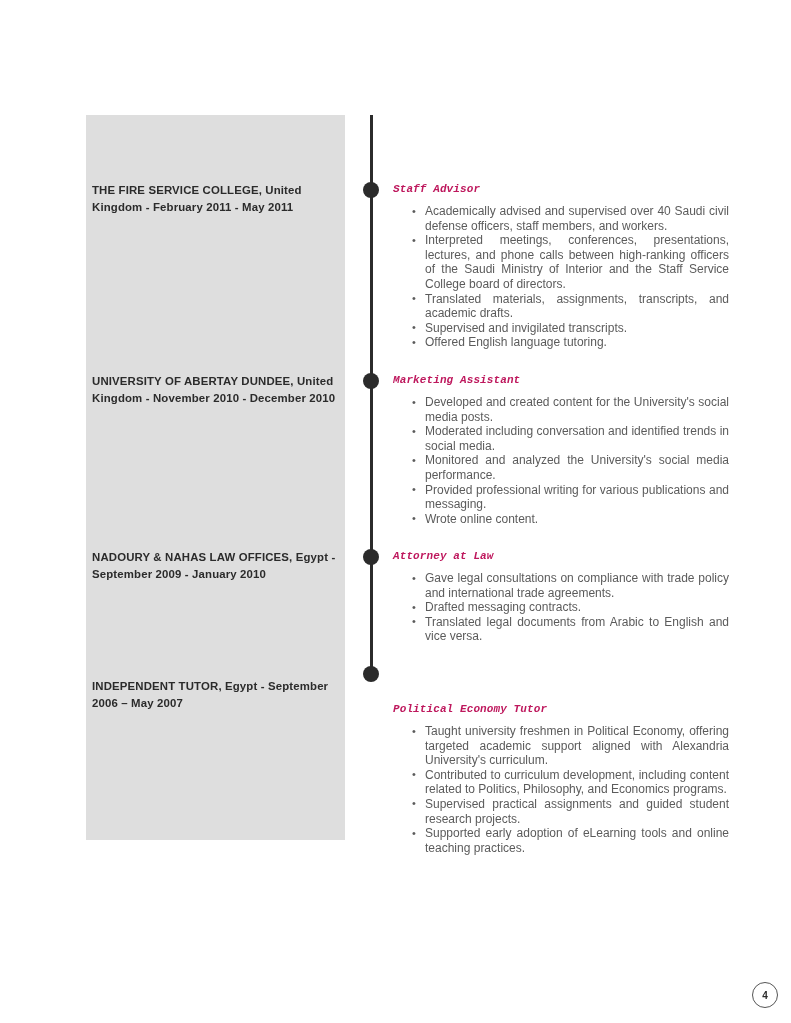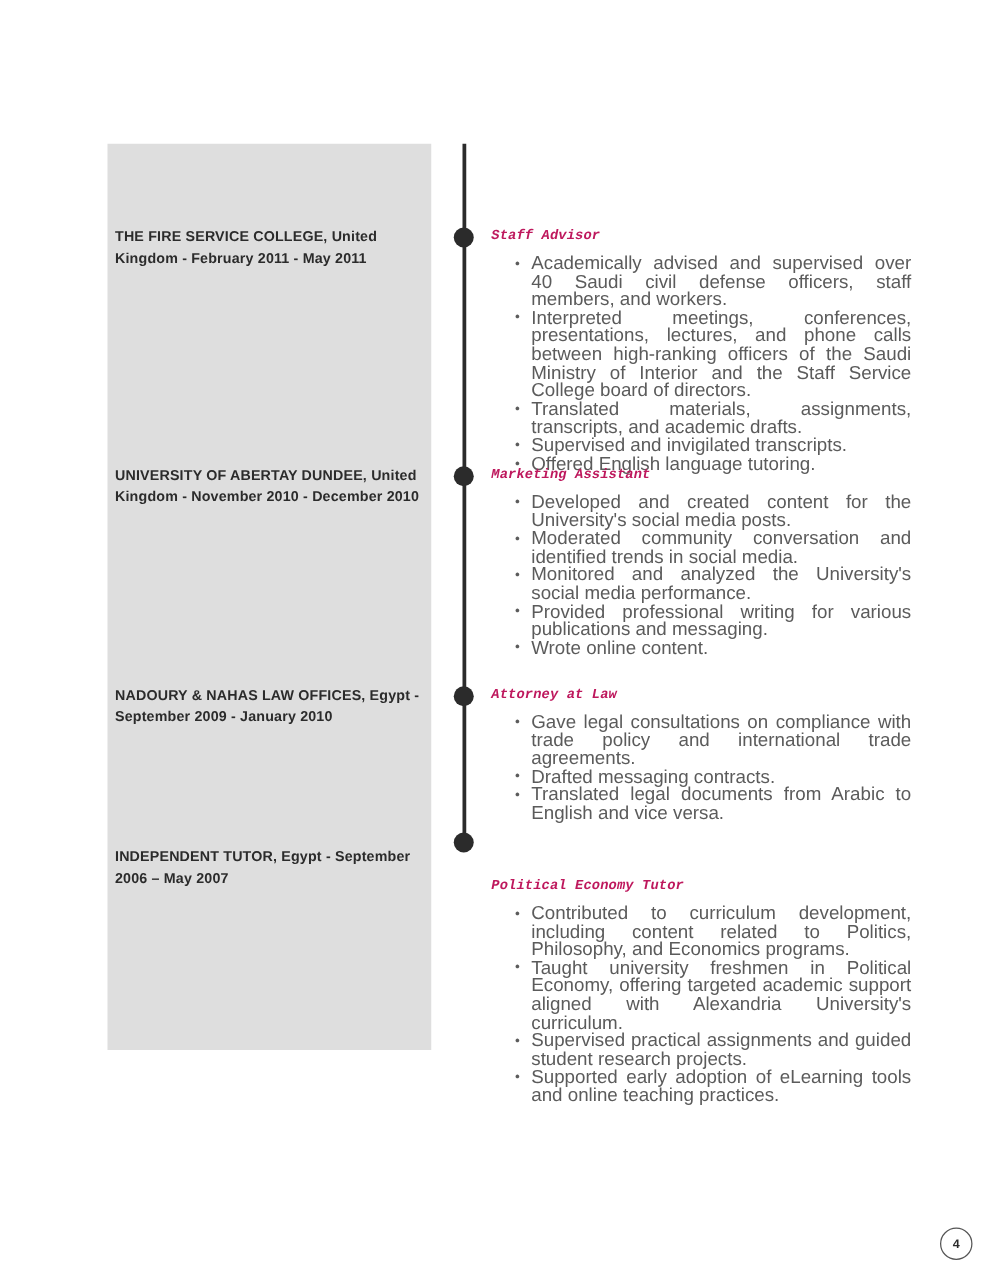--- a/index.html
+++ b/index.html
@@ -82,21 +82,21 @@
     font-family: Liberation Mono, monospace;
   }
   ul.bullets {
     list-style: none;
     margin: 0;
     padding: 0;
   }
   ul.bullets > li {
     position: relative;
     padding-left: 32px;
-    font-size: 15px;
+    font-size: 12px;
     line-height: 14.6px;
     color: #5b5b5b;
     text-align: justify;
     margin-bottom: 0px;
   }
   ul.bullets > li::before {
     content: "\2022";
     position: absolute;
     left: 19px;
     top: -0.5px;
@@ -150,21 +150,21 @@
       </ul>
     </div>
   </div>
 
   <div class="entry">
     <div class="entry-org" style="top:373px;">UNIVERSITY OF ABERTAY DUNDEE, United Kingdom - November 2010 - December 2010</div>
     <div class="entry-right" style="top:373px;">
       <div class="entry-title">Marketing Assistant</div>
       <ul class="bullets">
         <li>Developed and created content for the University's social media posts.</li>
-        <li>Moderated community conversation and identified trends in social media.</li>
+        <li>Moderated including conversation and identified trends in social media.</li>
         <li>Monitored and analyzed the University's social media performance.</li>
         <li>Provided professional writing for various publications and messaging.</li>
         <li>Wrote online content.</li>
       </ul>
     </div>
   </div>
 
   <div class="entry">
     <div class="entry-org" style="top:549px;">NADOURY &amp; NAHAS LAW OFFICES, Egypt - September 2009 - January 2010</div>
     <div class="entry-right" style="top:549px;">
@@ -175,22 +175,22 @@
         <li>Translated legal documents from Arabic to English and vice versa.</li>
       </ul>
     </div>
   </div>
 
   <div class="entry">
     <div class="entry-org" style="top:678px;">INDEPENDENT TUTOR, Egypt - September 2006 – May 2007</div>
     <div class="entry-right" style="top:702px;">
       <div class="entry-title">Political Economy Tutor</div>
       <ul class="bullets">
+        <li>Taught university freshmen in Political Economy, offering targeted academic support aligned with Alexandria University's curriculum.</li>
         <li>Contributed to curriculum development, including content related to Politics, Philosophy, and Economics programs.</li>
-        <li>Taught university freshmen in Political Economy, offering targeted academic support aligned with Alexandria University's curriculum.</li>
         <li>Supervised practical assignments and guided student research projects.</li>
         <li>Supported early adoption of eLearning tools and online teaching practices.</li>
       </ul>
     </div>
   </div>
 
   <div id="page-number">4</div>
 
 </div>
 

